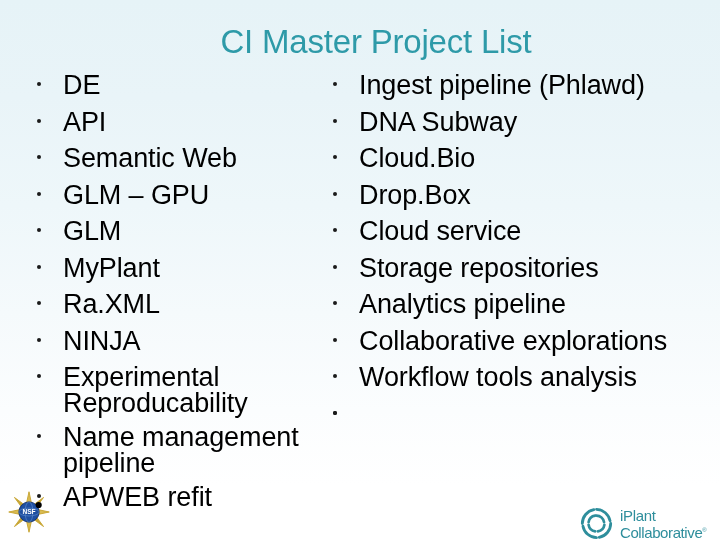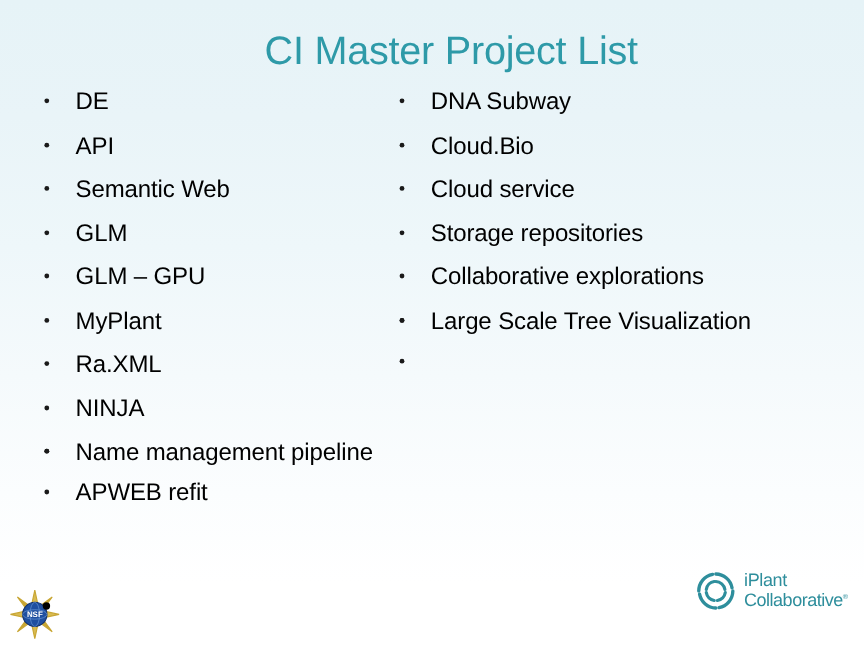--- a/index.html
+++ b/index.html
@@ -51,21 +51,21 @@
   ul.bullets {
     list-style: none;
     margin: 0;
     padding: 0;
   }
   ul.bullets > li {
     position: relative;
     padding-left: 33px;
     margin: 0 0 10.5px 0;
     color: #000000;
-    font-size: 20px;
+    font-size: 27px;
     line-height: 26px;
     letter-spacing: -0.1px;
   }
   ul.bullets > li .bullet-dot {
     position: absolute;
     left: 7px;
     top: 10px;
     width: 4px;
     height: 4px;
     border-radius: 50%;
@@ -79,25 +79,25 @@
     position: absolute;
     left: 7px;
     bottom: 6px;
     width: 44px;
     height: 44px;
   }
   
   #iplant-logo {
     position: absolute;
     right: 10px;
-    bottom: 24px;
+    bottom: 0;
     width: 130px;
     height: 40px;
     display: flex;
-    align-items: flex-start;
+    align-items: flex-end;
   }
   #iplant-logo .mark {
     width: 33px;
     height: 33px;
     flex: 0 0 33px;
   }
   #iplant-logo .wordmark {
     margin-left: 7px;
     color: #2e8e9c;
     line-height: 15px;
@@ -133,80 +133,93 @@
       <li>
         <span class="bullet-dot"></span>
         <span>API</span>
       </li>
       <li>
         <span class="bullet-dot"></span>
         <span>Semantic Web</span>
       </li>
       <li>
         <span class="bullet-dot"></span>
+        <span>GLM – GPU</span>
+      </li>
+      <li>
+        <span class="bullet-dot"></span>
         <span>GLM</span>
       </li>
       <li>
         <span class="bullet-dot"></span>
-        <span>GLM – GPU</span>
-      </li>
-      <li>
-        <span class="bullet-dot"></span>
         <span>MyPlant</span>
       </li>
       <li>
         <span class="bullet-dot"></span>
         <span>Ra.XML</span>
       </li>
       <li>
         <span class="bullet-dot"></span>
         <span>NINJA</span>
       </li>
       <li class="wrap">
         <span class="bullet-dot"></span>
+        <span>Experimental Reproducability</span>
       </li>
       <li class="wrap">
         <span class="bullet-dot"></span>
         <span>Name management pipeline</span>
       </li>
       <li>
         <span class="bullet-dot"></span>
         <span>APWEB refit</span>
       </li>
     </ul>
   </div>
 
   <div id="col-right" class="column">
     <ul class="bullets">
       <li>
         <span class="bullet-dot"></span>
+        <span>Ingest pipeline (Phlawd)</span>
+      </li>
+      <li>
+        <span class="bullet-dot"></span>
         <span>DNA Subway</span>
       </li>
       <li>
         <span class="bullet-dot"></span>
         <span>Cloud.Bio</span>
       </li>
       <li>
         <span class="bullet-dot"></span>
+        <span>Drop.Box</span>
+      </li>
+      <li>
+        <span class="bullet-dot"></span>
         <span>Cloud service</span>
       </li>
       <li>
         <span class="bullet-dot"></span>
         <span>Storage repositories</span>
       </li>
       <li>
         <span class="bullet-dot"></span>
+        <span>Analytics pipeline</span>
+      </li>
+      <li>
+        <span class="bullet-dot"></span>
         <span>Collaborative explorations</span>
       </li>
       <li>
         <span class="bullet-dot"></span>
+        <span>Workflow tools analysis</span>
       </li>
       <li class="wrap">
         <span class="bullet-dot"></span>
-        <span>Large Scale Tree Visualization</span>
       </li>
       <li>
         <span class="bullet-dot"></span>
       </li>
     </ul>
   </div>
 
   <div id="nsf-logo">
     <svg viewBox="0 0 100 100" width="44" height="44">
       <g fill="none" stroke="#c8a634" stroke-width="2.2">

